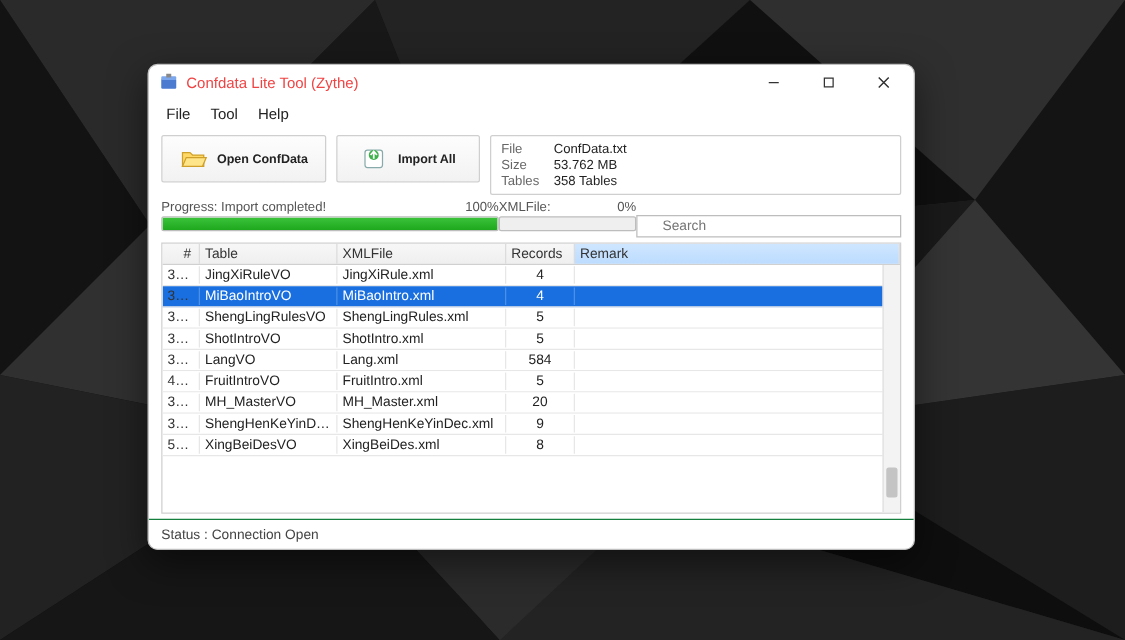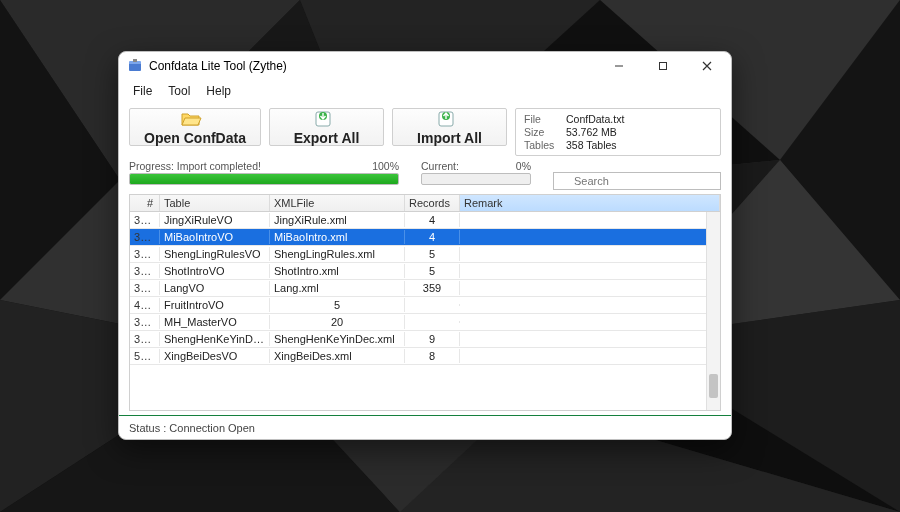--- a/index.html
+++ b/index.html
@@ -33,21 +33,21 @@
     display:flex; flex-direction:column;
     overflow:hidden;
   }
 
   
   .titlebar {
     height:28px;
     display:flex; align-items:center;
     padding:0 2px 0 8px;
     font-size:12px;
-    color:#000000;
+    color:#ef4444;
   }
   .titlebar .app-icon {
     width:16px; height:16px; margin-right:6px;
     display:inline-flex; align-items:center; justify-content:center;
   }
   .titlebar .title { flex:1; }
   .winbtn {
     width:44px; height:28px;
     display:flex; align-items:center; justify-content:center;
     color:#333;
@@ -67,23 +67,22 @@
     display:flex; gap:8px;
     padding:6px 10px 4px 10px;
   }
   .bigbtn {
     height:38px;
     border:1px solid #cfcfcf;
     background: linear-gradient(#fdfdfd,#f2f2f2);
     border-radius:2px;
     display:flex; align-items:center; justify-content:center;
     font-weight:600;
-    font-size:14px;
+    font-size:10px;
     color:#222;
-    flex-direction:column;
   }
   .bigbtn .ico { width:22px; height:22px; margin-right:8px; }
   #btn-open { width:132px; }
   #btn-export { width:115px; }
   #btn-import { width:115px; }
 
   .infobox {
     flex:1;
     border:1px solid #cfcfcf;
     border-radius:2px;
@@ -95,21 +94,21 @@
     row-gap:1px;
     align-content:center;
   }
   .infobox .k { color:#666; }
   .infobox .v { color:#222; }
 
   
   .progressrow {
     display:flex;
     padding:0 10px 2px 10px;
-    gap:22px;
+    gap:0;
     font-size:10.5px;
     color:#555;
   }
   .prog-col-left { width:270px; }
   .prog-col-mid  { width:110px; }
   .prog-col-right{ flex:1; }
   .prog-label-row { display:flex; justify-content:space-between; }
   .pbar {
     height:12px;
     border:1px solid #bdbdbd;
@@ -270,30 +269,20 @@
   <div class="toolbar">
     <div id="btn-open" class="bigbtn">
       <span class="ico">
         <svg width="22" height="22" viewBox="0 0 22 22">
           <path d="M2 6 h6 l2 2 h9 v9 h-17 z" fill="#ffd866" stroke="#cfa12a"></path>
           <path d="M2 17 l3 -7 h16 l-3 7 z" fill="#ffe58a" stroke="#cfa12a"></path>
         </svg>
       </span>
       <span>Open ConfData</span>
     </div>
-    <div id="btn-export" class="bigbtn">
-      <span class="ico">
-        <svg width="22" height="22" viewBox="0 0 22 22">
-          <rect x="4" y="4" width="14" height="14" rx="2" fill="#fff" stroke="#8aa"></rect>
-          <circle cx="11" cy="8" r="4" fill="#3bb34a"></circle>
-          <path d="M11 5 v5 M8.5 8 l2.5 3 l2.5 -3" stroke="#fff" stroke-width="1.4" fill="none"></path>
-        </svg>
-      </span>
-      <span>Export All</span>
-    </div>
     <div id="btn-import" class="bigbtn">
       <span class="ico">
         <svg width="22" height="22" viewBox="0 0 22 22">
           <rect x="4" y="4" width="14" height="14" rx="2" fill="#fff" stroke="#8aa"></rect>
           <circle cx="11" cy="8" r="4" fill="#3bb34a"></circle>
           <path d="M11 11 v-5 M8.5 8 l2.5 -3 l2.5 3" stroke="#fff" stroke-width="1.4" fill="none"></path>
         </svg>
       </span>
       <span>Import All</span>
     </div>
@@ -312,21 +301,21 @@
       <div class="prog-label-row">
         <span>Progress: Import completed!</span>
         <span>100%</span>
       </div>
       <div class="pbar">
         <div class="fill" id="fill-overall" style="width: 100%;"></div>
       </div>
     </div>
     <div class="prog-col-mid">
       <div class="prog-label-row">
-        <span>Current:</span>
+        <span>XMLFile:</span>
         <span>0%</span>
       </div>
       <div class="pbar">
         <div class="fill" id="fill-current" style="width: 0%;"></div>
       </div>
     </div>
     <div class="prog-col-right searchwrap">
       <div style="height:12px"></div>
       <input type="text" placeholder="Search" style="">
     </div>
@@ -366,32 +355,34 @@
           <div class="td idx">351</div>
           <div class="td">ShotIntroVO</div>
           <div class="td">ShotIntro.xml</div>
           <div class="td rec">5</div>
           <div class="td"></div>
         </div>
         <div class="trow">
           <div class="td idx">352</div>
           <div class="td">LangVO</div>
           <div class="td">Lang.xml</div>
-          <div class="td rec">359</div>
+          <div class="td rec">584</div>
           <div class="td"></div>
         </div>
         <div class="trow">
           <div class="td idx">458</div>
           <div class="td">FruitIntroVO</div>
+          <div class="td">FruitIntro.xml</div>
           <div class="td rec">5</div>
           <div class="td"></div>
         </div>
         <div class="trow">
           <div class="td idx">354</div>
           <div class="td">MH_MasterVO</div>
+          <div class="td">MH_Master.xml</div>
           <div class="td rec">20</div>
           <div class="td"></div>
         </div>
         <div class="trow">
           <div class="td idx">355</div>
           <div class="td">ShengHenKeYinDecVO</div>
           <div class="td">ShengHenKeYinDec.xml</div>
           <div class="td rec">9</div>
           <div class="td"></div>
         </div>

